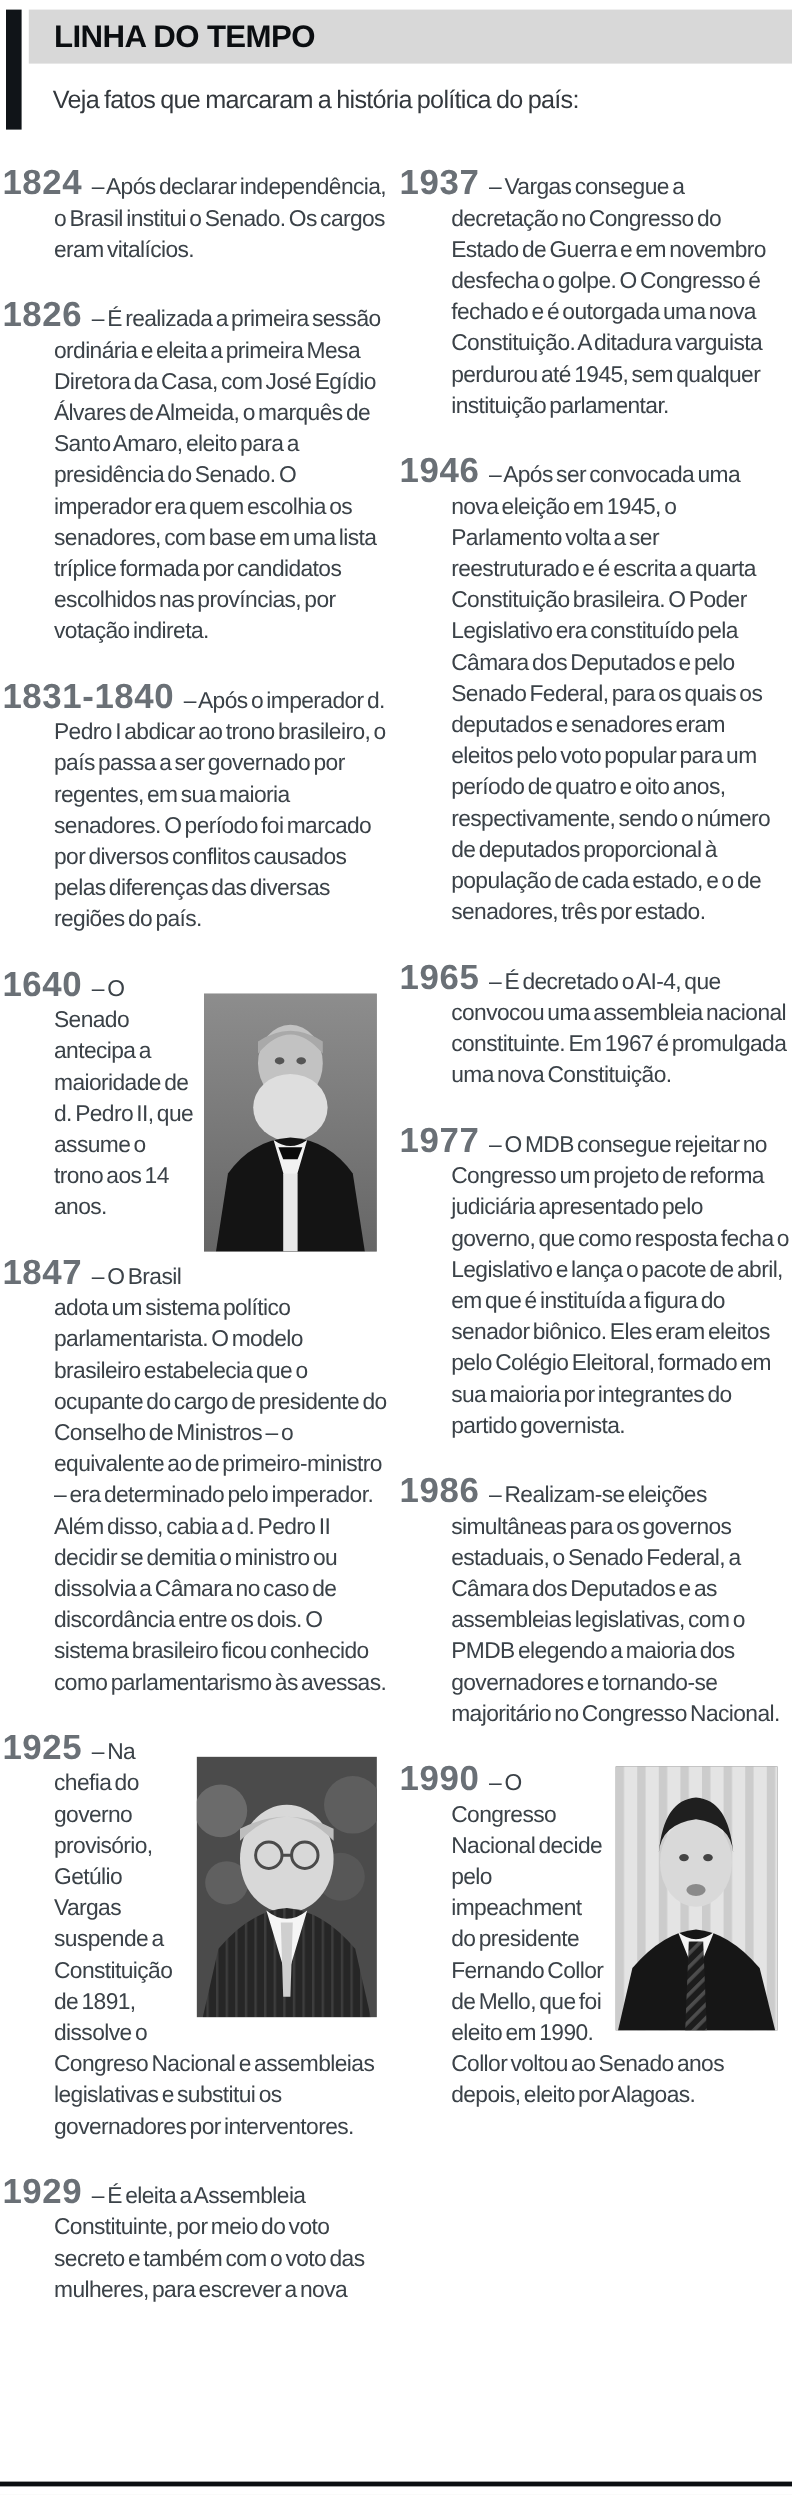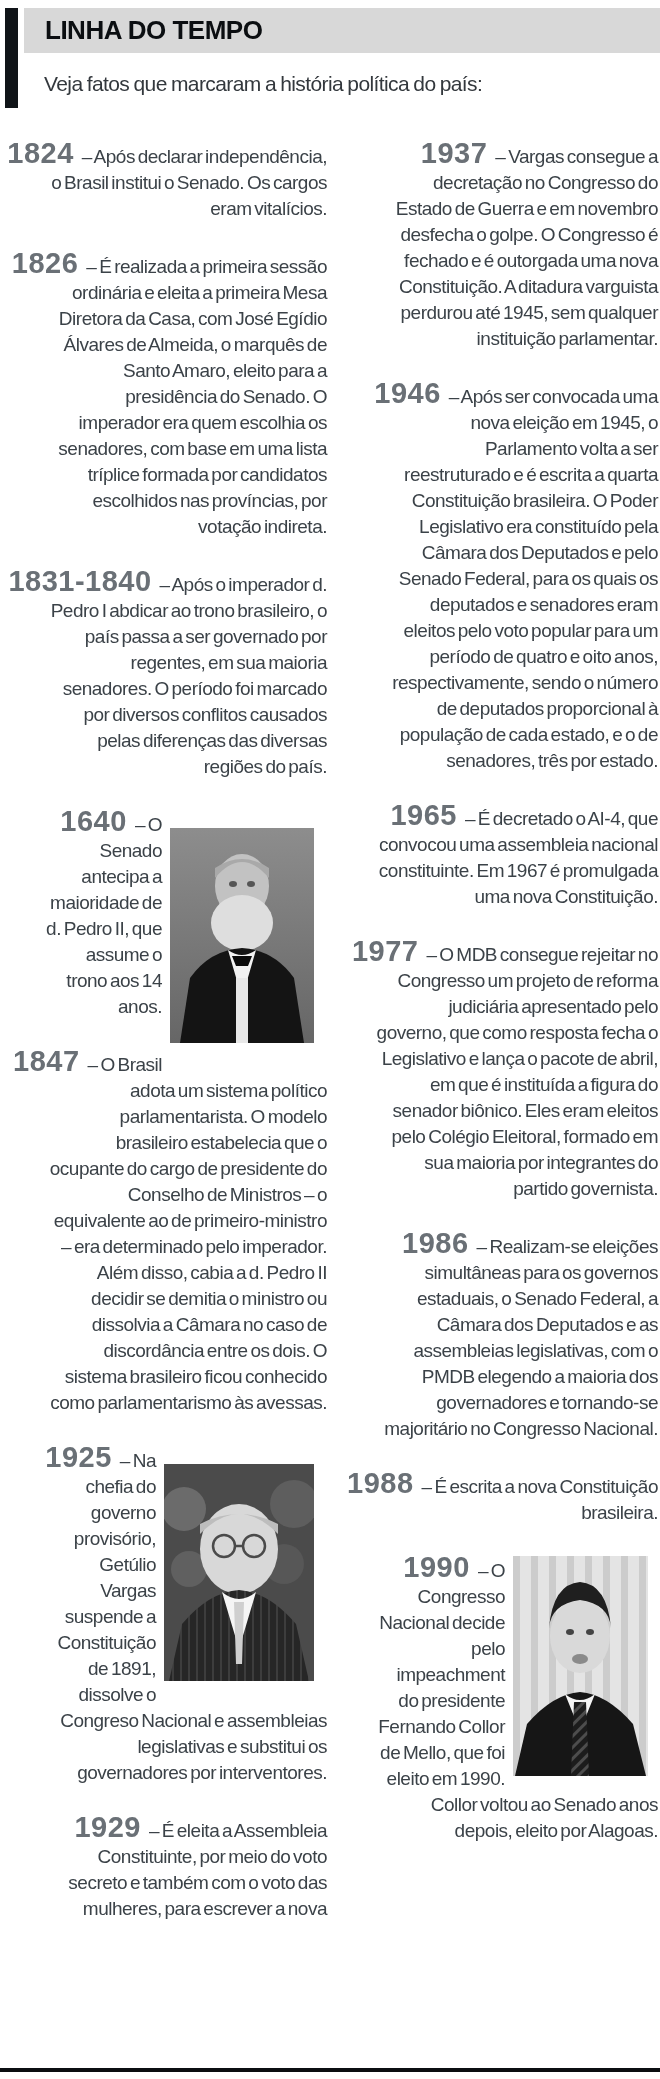--- a/index.html
+++ b/index.html
@@ -39,21 +39,21 @@
     font-size:21px;letter-spacing:-0.6px;word-spacing:-1px;
     color:#33383d;
   }
   
   .columns{
     position:absolute;left:2px;top:140px;width:656px;
     display:flex;gap:6px;
   }
   .col{width:325px;}
   
-  .entry{margin-bottom:28px;text-align:right;}
+  .entry{margin-bottom:28px;}
   .entry-text{
     font-size:19px;line-height:26px;
     letter-spacing:-0.5px;word-spacing:-2px;
     color:var(--body);
     padding-left:43px;text-indent:-43px;
   }
   .entry.cont .entry-text{text-indent:0;}
   .year{
     font-size:29px;font-weight:bold;line-height:26px;
     color:var(--year);letter-spacing:0.5px;
@@ -176,23 +176,20 @@
 
 
   <div class="entry">
     <p class="entry-text"><span class="year">1977</span><span class="body">– O MDB consegue rejeitar no Congresso um projeto de reforma judiciária apresentado pelo governo, que como resposta fecha o Legislativo e lança o pacote de abril, em que é instituída a figura do senador biônico. Eles eram eleitos pelo Colégio Eleitoral, formado em sua maioria por integrantes do partido governista.</span></p>
   </div>
 
   <div class="entry">
     <p class="entry-text"><span class="year">1986</span><span class="body">– Realizam-se eleições simultâneas para os governos estaduais, o Senado Federal, a Câmara dos Deputados e as assembleias legislativas, com o PMDB elegendo a maioria dos governadores e tornando-se majoritário no Congresso Nacional.</span></p>
   </div>
 
-  <div class="entry">
-    <p class="entry-text"><span class="year">1988</span><span class="body">– É escrita a nova Constituição brasileira.</span></p>
-  </div>
 
   <div class="entry">
     <p class="entry-text">
   <span class="photo flush">
     <svg width="135" height="220" viewBox="0 0 135 220" xmlns="http://www.w3.org/2000/svg">
       <defs>
         <pattern id="curt" width="18" height="18" patternUnits="userSpaceOnUse">
           <rect width="18" height="18" fill="#e4e4e4"></rect>
                     <rect width="7" height="18" fill="#cccccc"></rect>
         </pattern>

